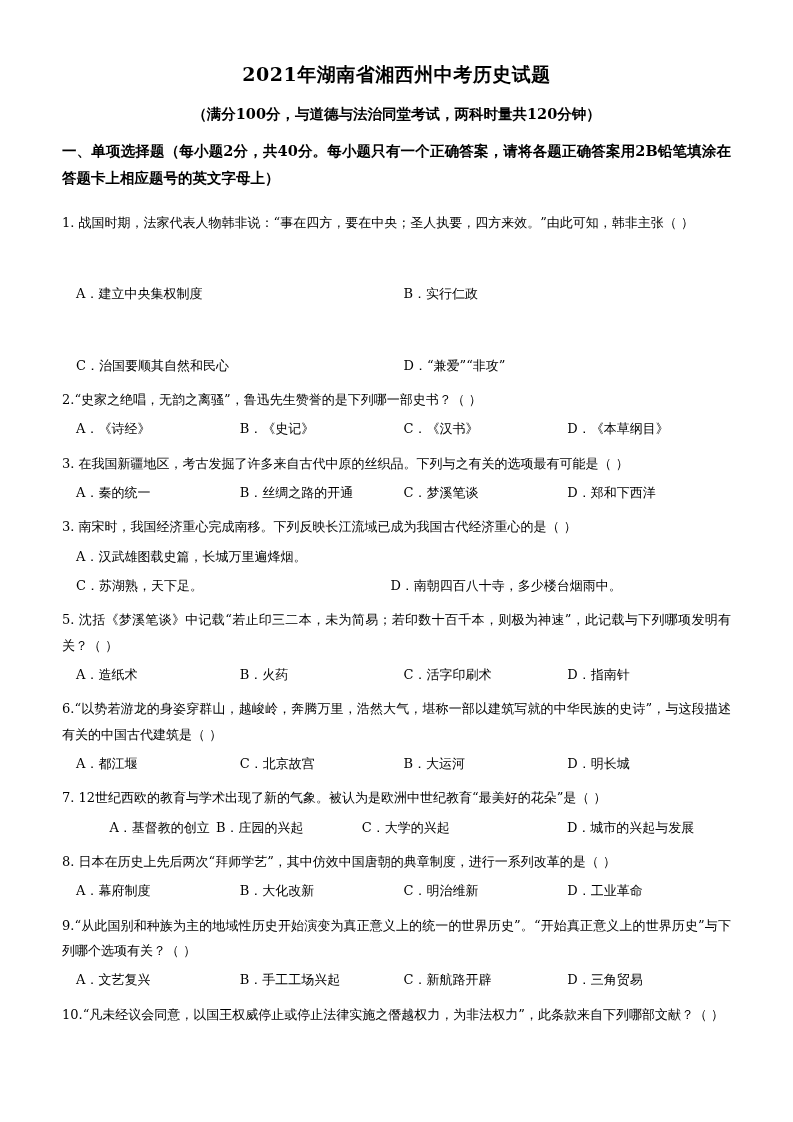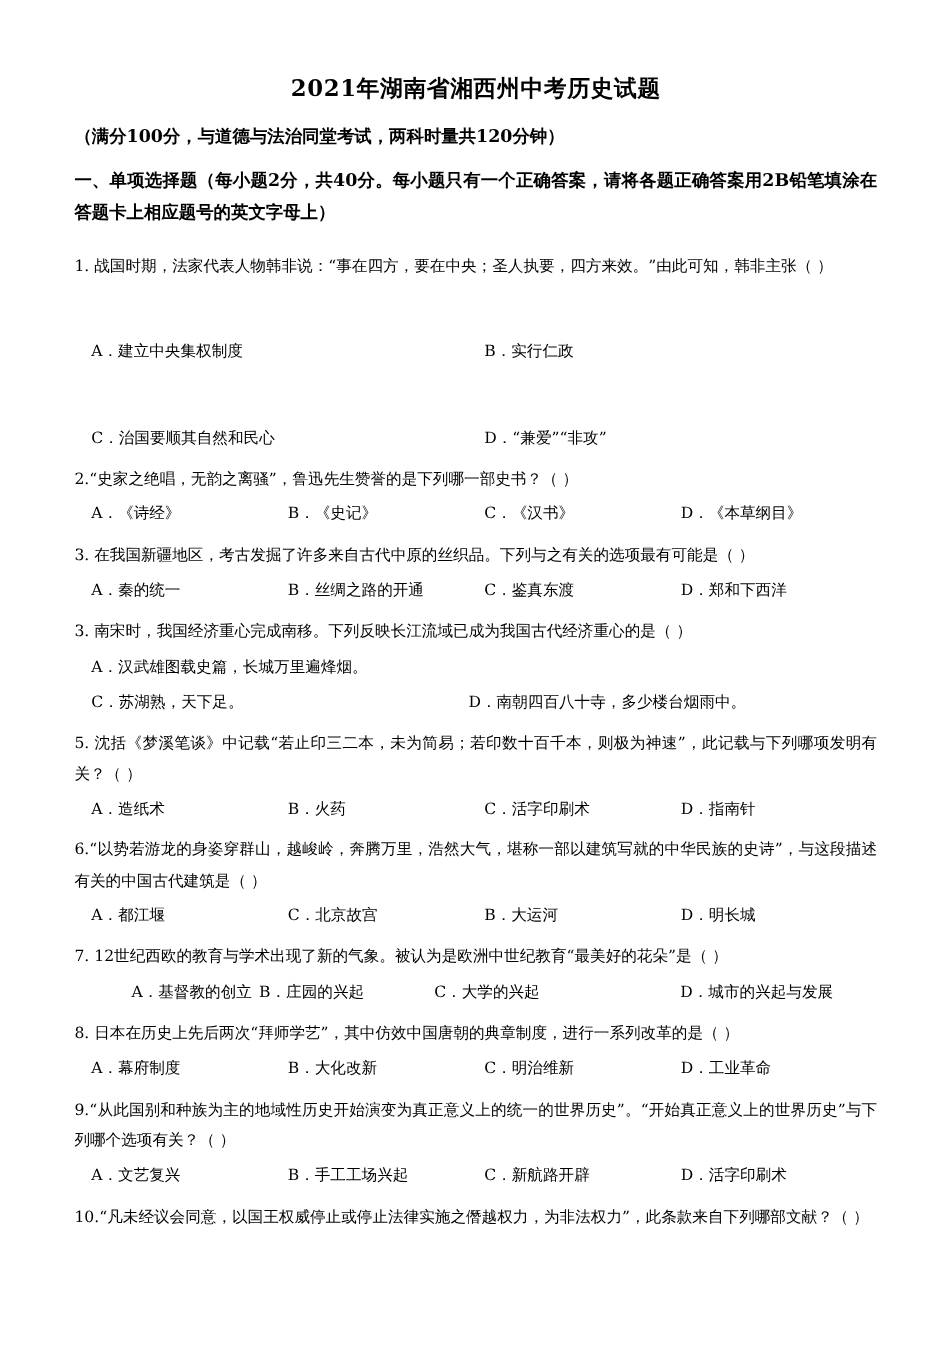--- a/index.html
+++ b/index.html
@@ -23,21 +23,21 @@
   }
   .doc-title {
     text-align: center;
     font-size: 19px;
     font-weight: bold;
     letter-spacing: 0.5px;
     margin: 8px 0 0 0;
     line-height: 1.5;
   }
   .doc-subtitle {
-    text-align: left;
+    text-align: center;
     font-size: 14.5px;
     font-weight: bold;
     margin: 14px 0 0 0;
     line-height: 1.5;
   }
   .section-head {
     font-size: 14.5px;
     font-weight: bold;
     line-height: 1.85;
     margin: 14px 0 18px 0;
@@ -99,21 +99,21 @@
     <span class="opt">A．《诗经》</span>
     <span class="opt">B．《史记》</span>
     <span class="opt">C．《汉书》</span>
     <span class="opt">D．《本草纲目》</span>
   </div>
 
   <div class="q-stem">3. 在我国新疆地区，考古发掘了许多来自古代中原的丝织品。下列与之有关的选项最有可能是（    ）</div>
   <div class="opts c4 indent">
     <span class="opt">A．秦的统一</span>
     <span class="opt">B．丝绸之路的开通</span>
-    <span class="opt">C．鉴真东渡</span>
+    <span class="opt">C．梦溪笔谈</span>
     <span class="opt">D．郑和下西洋</span>
   </div>
 
   <div class="q-stem">3. 南宋时，我国经济重心完成南移。下列反映长江流域已成为我国古代经济重心的是（    ）</div>
   <div class="opts c2w indent">
     <span class="opt">A．汉武雄图载史篇，长城万里遍烽烟。</span>
   </div>
   <div class="opts c2w indent">
     <span class="opt">C．苏湖熟，天下足。</span>
     <span class="opt">D．南朝四百八十寺，多少楼台烟雨中。</span>
@@ -149,18 +149,18 @@
     <span class="opt">B．大化改新</span>
     <span class="opt">C．明治维新</span>
     <span class="opt">D．工业革命</span>
   </div>
 
   <div class="q-stem">9.“从此国别和种族为主的地域性历史开始演变为真正意义上的统一的世界历史”。“开始真正意义上的世界历史”与下列哪个选项有关？（    ）</div>
   <div class="opts c4 indent">
     <span class="opt">A．文艺复兴</span>
     <span class="opt">B．手工工场兴起</span>
     <span class="opt">C．新航路开辟</span>
-    <span class="opt">D．活字印刷术</span>
+    <span class="opt">D．三角贸易</span>
   </div>
 
   <div class="q-stem">10.“凡未经议会同意，以国王权威停止或停止法律实施之僭越权力，为非法权力”，此条款来自下列哪部文献？（    ）</div>
 
 </div>
 
 </body></html>

